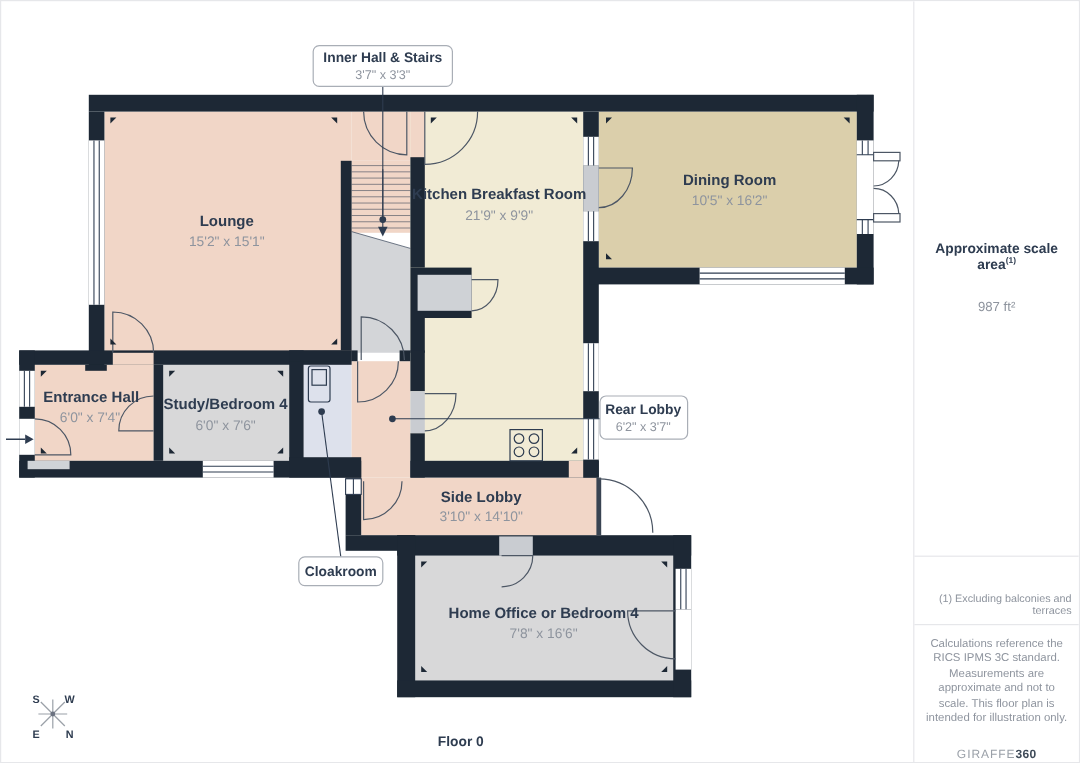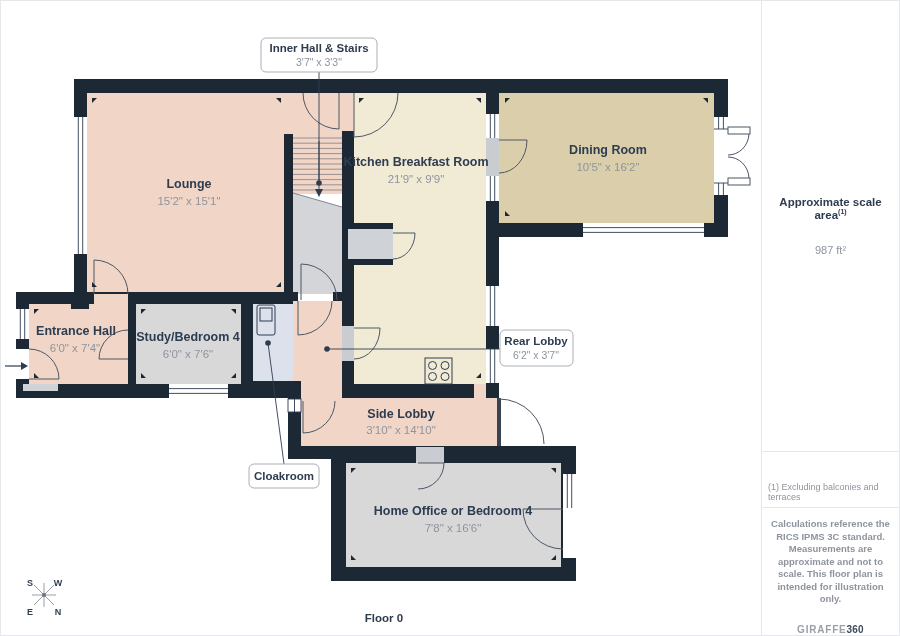--- a/index.html
+++ b/index.html
@@ -25,22 +25,22 @@
   .sidebar{
     position:absolute;top:0;left:760px;right:0;bottom:0;
     border-left:1px solid #e6e7ea;display:flex;flex-direction:column;background:#fff;
   }
   .sb-area{height:502px;display:flex;flex-direction:column;align-items:center;justify-content:center;text-align:center;}
   .sb-title{font-size:11.5px;font-weight:bold;color:#2e3c50;}
   .sb-title sup{font-size:7px;}
   .sb-value{font-size:11px;color:#8e949e;margin-top:23px;}
   .sb-divider{border-top:1px solid #e6e7ea;height:0;}
   .sb-footnote{height:35px;display:flex;align-items:center;justify-content:center;
-    font-size:9px;color:#8e949e;text-align:left;padding:0 6px;margin-top:24px;}
-  .sb-disclaimer{flex:1;text-align:center;padding:10px 9px 0;font-weight:bold;}
+    font-size:9px;color:#8e949e;text-align:right;padding:0 6px;margin-top:24px;}
+  .sb-disclaimer{flex:1;text-align:center;padding:10px 9px 0;}
   .sb-disclaimer p{margin:0;font-size:9.5px;line-height:1.32;color:#8e949e;}
   .brand{margin-top:18px;font-size:10px;letter-spacing:0.8px;color:#9aa0a8;}
   .brand b{color:#3f4b59;letter-spacing:0.2px;}
 </style>
 </head>
 <body>
 
 <div class="page">
 
 <svg class="plan" width="760" height="634" viewBox="0 0 760 634" xmlns="http://www.w3.org/2000/svg">

